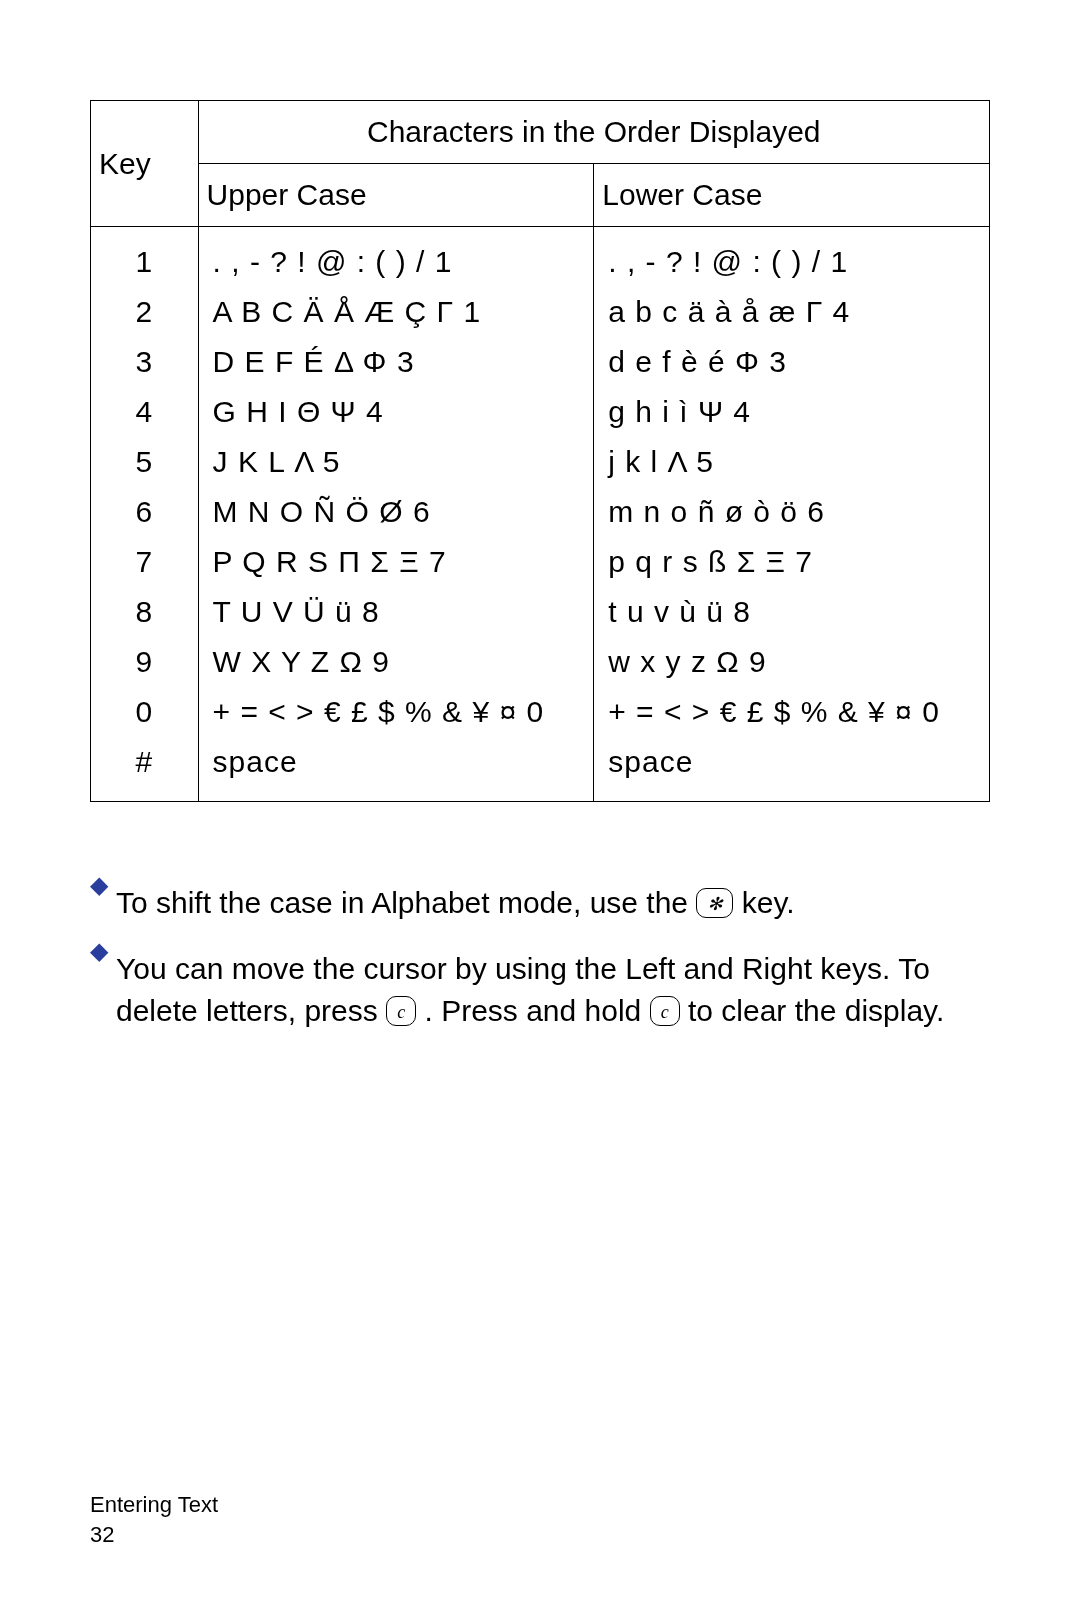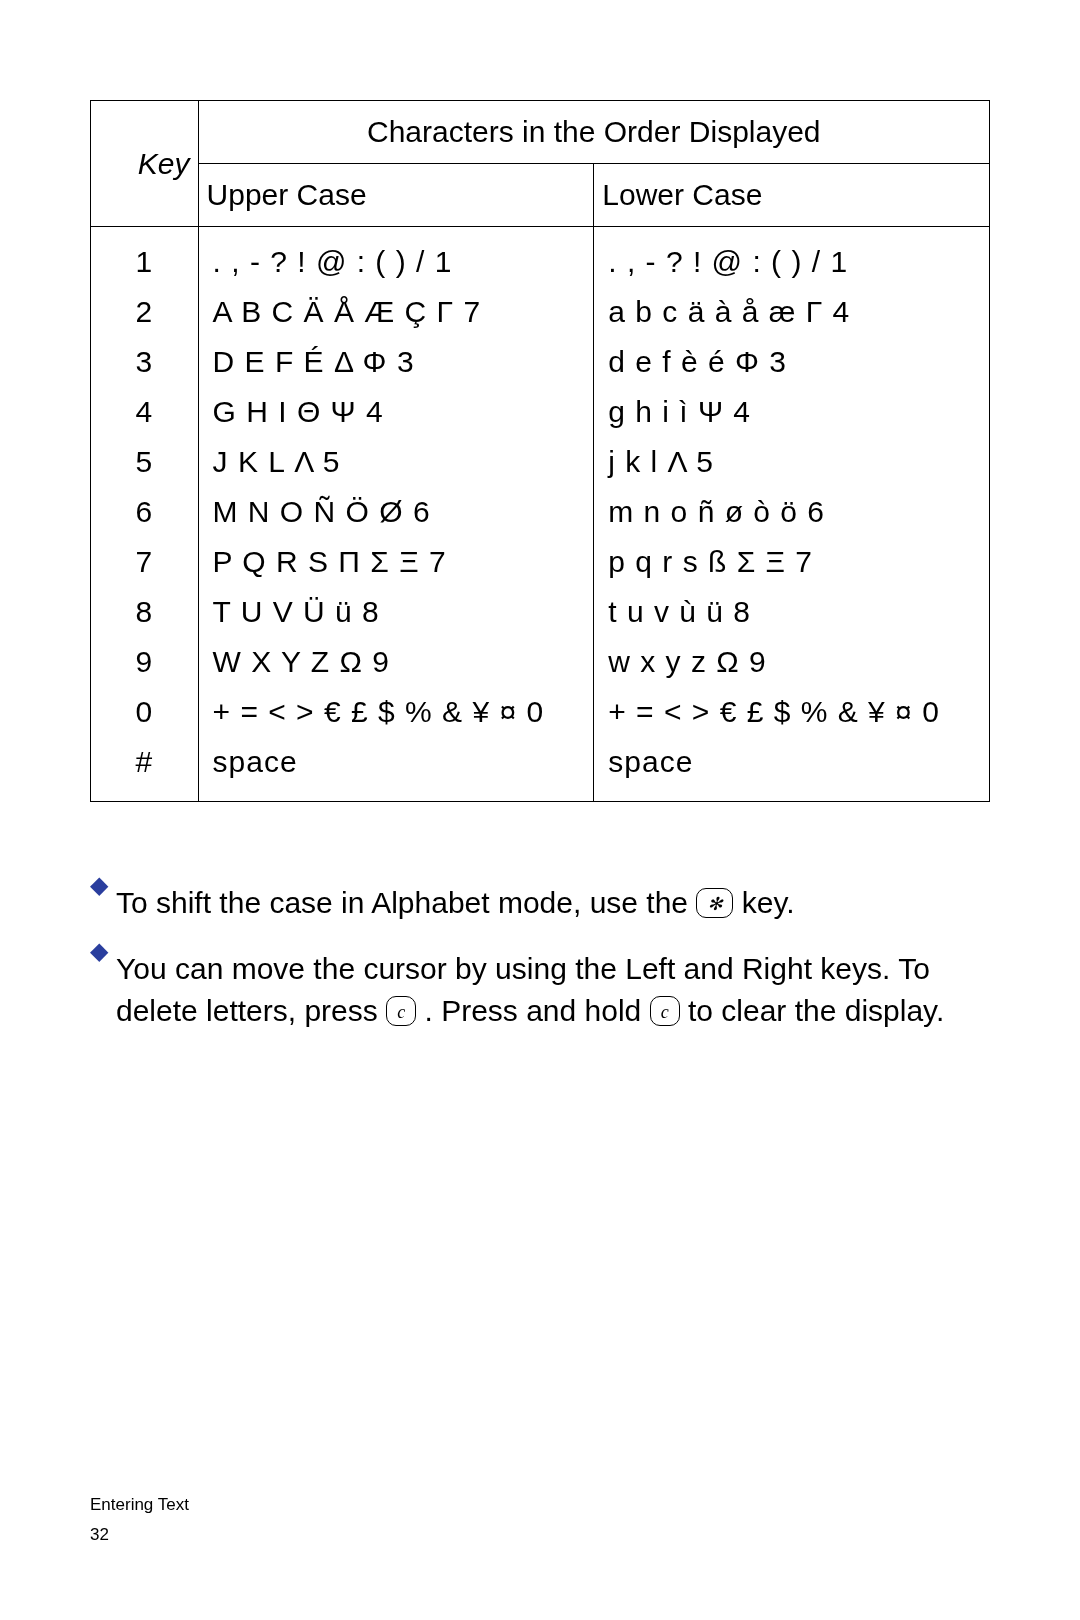--- a/index.html
+++ b/index.html
@@ -23,23 +23,22 @@
     width: 900px;
     margin: 0 auto 60px auto;
     font-size: 30px;
   }
   table.char-table th, table.char-table td {
     border: 1.5px solid #000;
     font-weight: normal;
   }
   table.char-table .hdr-key {
     width: 105px;
-    text-align: right;
+    text-align: left;
     padding: 16px 8px;
-    font-style: italic;
   }
   table.char-table .hdr-chars {
     padding: 14px 8px;
   }
   table.char-table .hdr-upper,
   table.char-table .hdr-lower {
     width: 397px;
     text-align: left;
     padding: 14px 8px;
   }
@@ -98,21 +97,21 @@
   }
   .inline-key .klabel {
     font-size: 18px;
     font-style: italic;
     font-family: "Times New Roman", serif;
   }
   .footer {
     position: absolute;
     left: 90px;
     bottom: 70px;
-    font-size: 17px;
+    font-size: 22px;
     line-height: 30px;
   }
 </style>
 </head>
 <body>
 
 <div class="page">
 
   <table class="char-table">
     <thead>
@@ -135,21 +134,21 @@
           <div class="row-line">5</div>
           <div class="row-line">6</div>
           <div class="row-line">7</div>
           <div class="row-line">8</div>
           <div class="row-line">9</div>
           <div class="row-line">0</div>
           <div class="row-line">#</div>
         </td>
         <td class="body-cell datacol">
           <div class="row-line">. , - ? ! @ : ( ) / 1</div>
-          <div class="row-line">A B C Ä Å Æ Ç Γ 7</div>
+          <div class="row-line">A B C Ä Å Æ Ç Γ 1</div>
           <div class="row-line">D E F É Δ Φ 3</div>
           <div class="row-line">G H I Θ Ψ 4</div>
           <div class="row-line">J K L Λ 5</div>
           <div class="row-line">M N O Ñ Ö Ø 6</div>
           <div class="row-line">P Q R S Π Σ Ξ 7</div>
           <div class="row-line">T U V Ü ü 8</div>
           <div class="row-line">W X Y Z Ω 9</div>
           <div class="row-line">+ = &lt; &gt; € £ $ % &amp; ¥ ¤ 0</div>
           <div class="row-line">space</div>
         </td>

